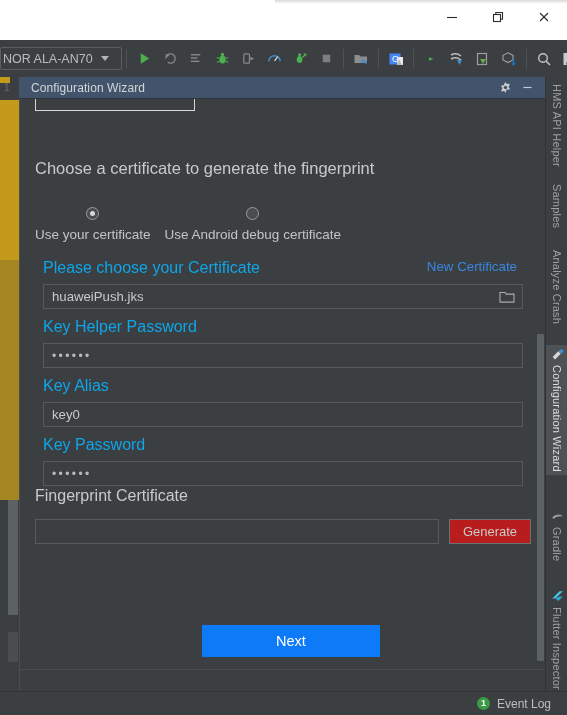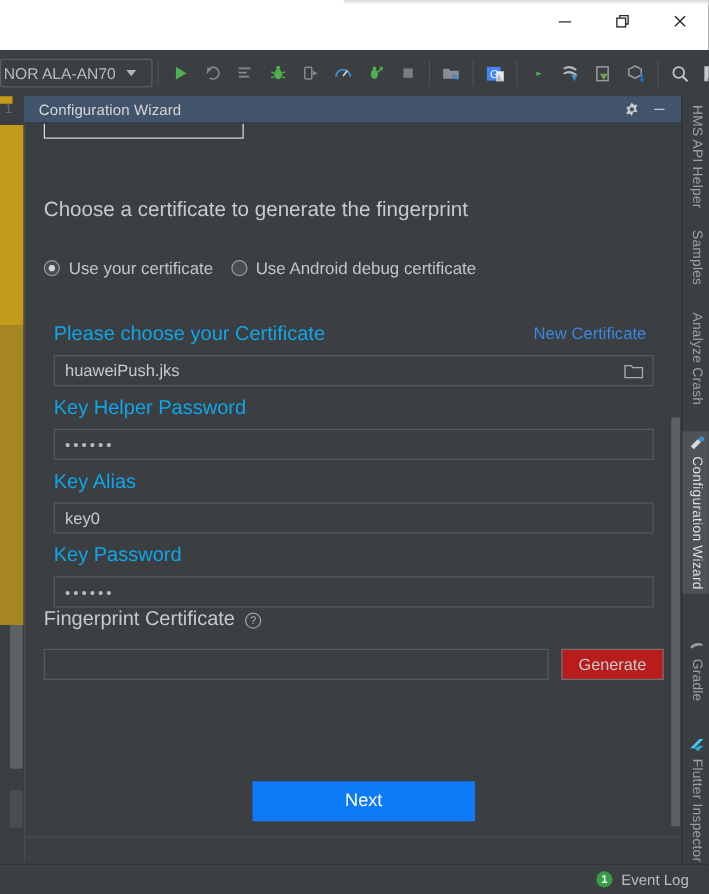--- a/index.html
+++ b/index.html
@@ -162,20 +162,21 @@
     align-items: center;
     gap: 14px;
   }
   .radio-item {
     display: flex;
     align-items: center;
     gap: 7px;
     font-size: 13.5px;
     color: #c3c4c5;
     white-space: nowrap;
+    flex-direction: column;
   }
   .radio-dot {
     width: 13px; height: 13px;
     border-radius: 50%;
     border: 1px solid #9a9b9c;
     background: #4a4d4f;
     display: flex; align-items: center; justify-content: center;
     flex: none;
   }
   .radio-dot.checked::after {
@@ -230,21 +231,22 @@
     right: 7px; top: 50%;
     transform: translateY(-50%);
     width: 16px; height: 14px;
   }
 
   .fp-header {
     position: absolute;
     left: 15px; top: 388px;
     display: flex;
     align-items: center;
-    gap: 8px;
+    gap: 24px;
+    flex-direction: column;
   }
   .fp-title {
     font-size: 16px;
     color: #c8c9ca;
     white-space: nowrap;
   }
   .help-icon {
     width: 13px; height: 13px;
     border-radius: 50%;
     border: 1px solid #9b9c9d;

